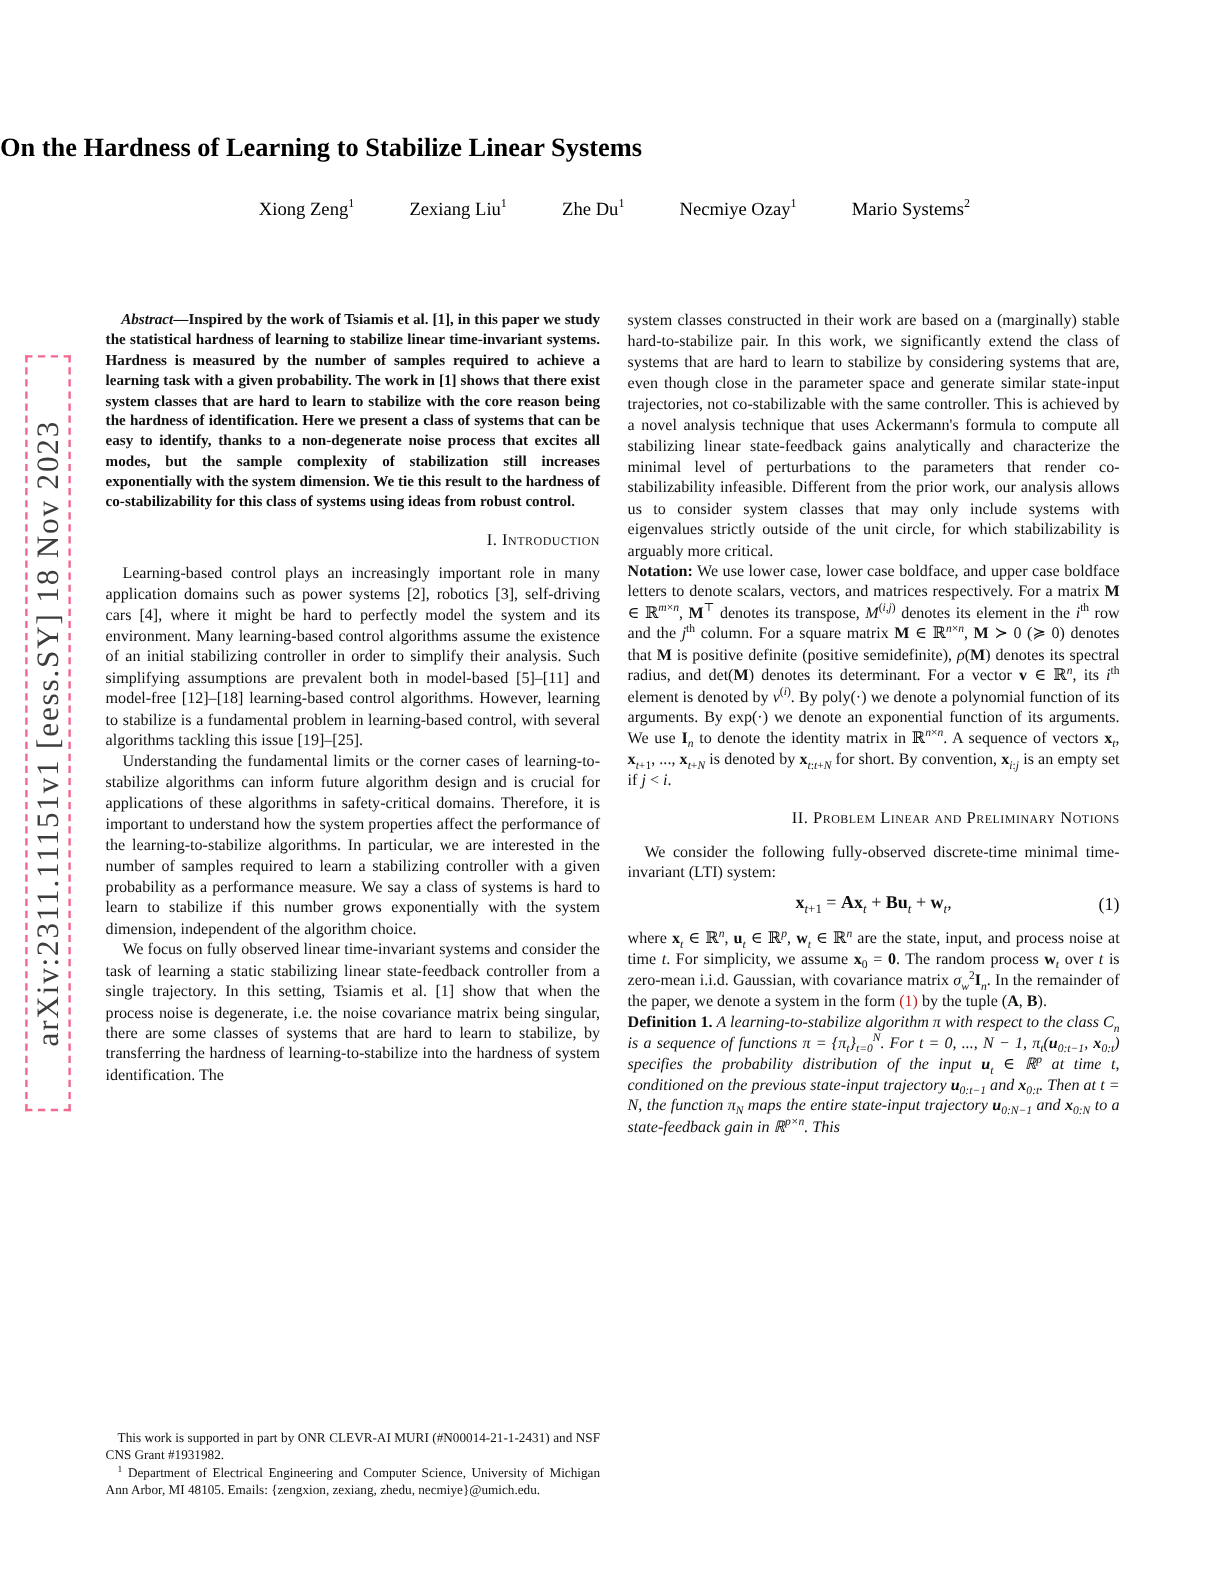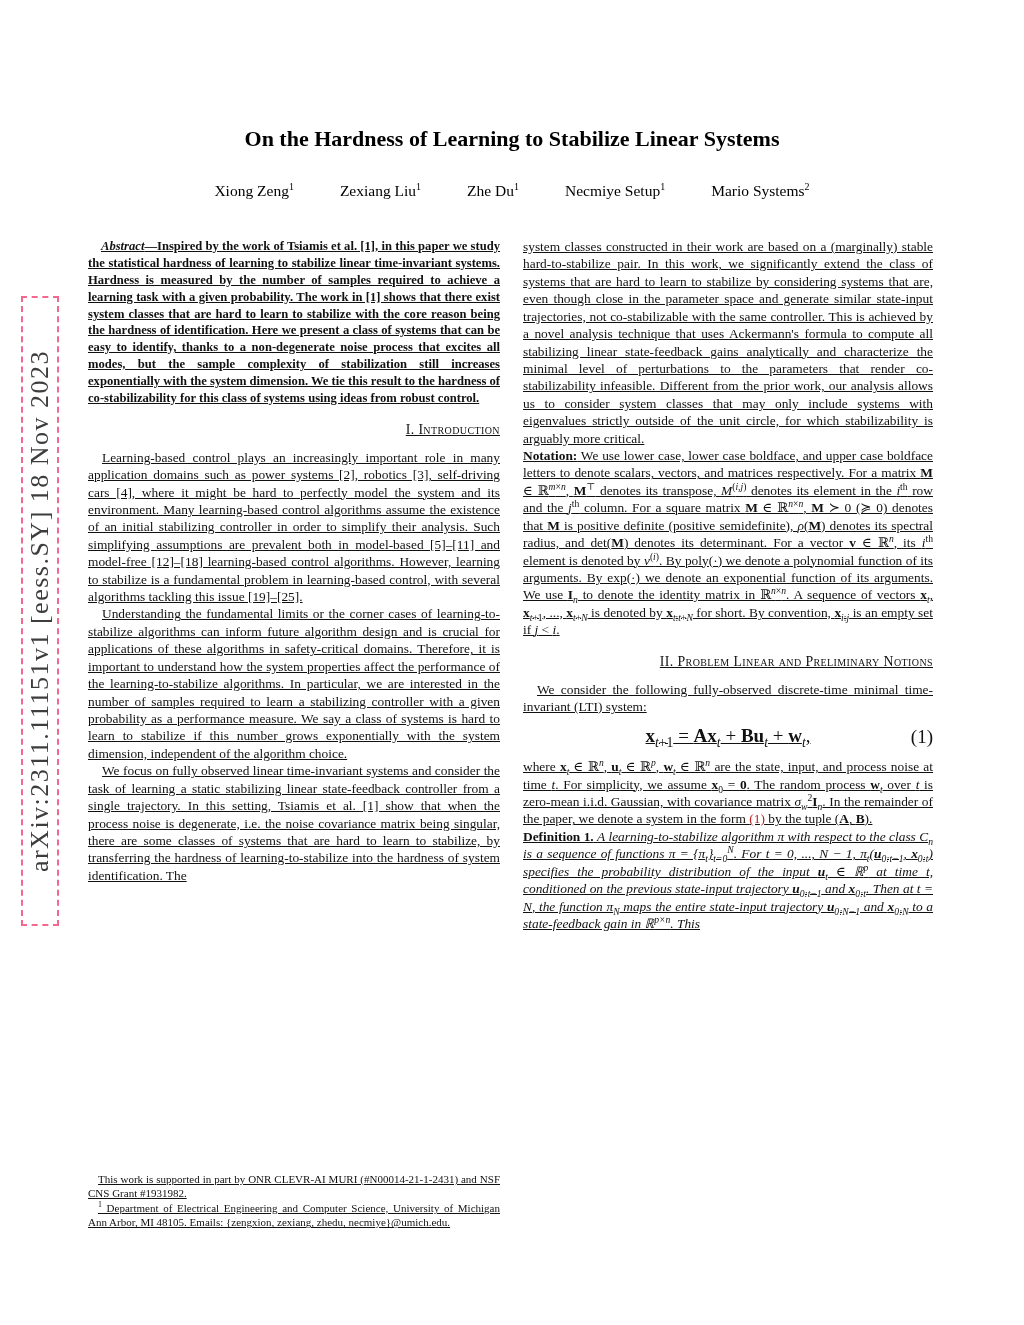--- a/index.html
+++ b/index.html
@@ -18,54 +18,54 @@
   }
   .arxiv-text {
     position:absolute; left:-270px; top:596px; width:620px; height:30px;
     line-height:30px; text-align:center; white-space:nowrap;
     transform:rotate(-90deg); transform-origin:center;
     font-size:26px; letter-spacing:1.5px; color:#3d3d3d;
   }
 
   
   h1.title {
-    padding-top:110px; text-align:center;
-    font-size:22px; font-weight:bold; color:#000;margin-top:16px;
+    padding-top:110px; text-align:left;
+    font-size:22px; font-weight:bold; color:#000;
   }
   .authors {
     margin-top:30px; display:flex; justify-content:center; gap:46px;
     font-size:15.5px; color:#000;
   }
   .authors sup { font-size:10px; line-height:0; }
 
   
   .col {
-    position:absolute; top:238px; text-align:justify;
-    font-size:13.4px; line-height:1.3; color:#111;text-decoration:underline;
+    position:absolute; top:258px; text-align:justify;
+    font-size:13.4px; line-height:1.3; color:#111;
   }
   .col p { margin:0; }
   .col-left { left:88px; width:412px; height:992px; display:flex; flex-direction:column; }
   .col-right { left:523px; width:410px; }
 
   .abstract { font-weight:bold; font-size:12.6px; line-height:1.34; text-indent:13px; }
 
   h2.sec {
     font-size:13.8px; font-weight:400; font-variant:small-caps;
     text-align:right; letter-spacing:0.4px; margin:14px 0 10px;
   }
   p.indent { text-indent:14px; }
   .notation b { font-weight:bold; }
 
   sup, sub { line-height:0; font-size:0.72em; }
 
   .footnotes { margin-top:auto; font-size:11px; line-height:1.32; }
   .footnotes p { text-indent:10px; text-align:justify; }
 
   .equation {
-    position:relative; margin:9px 0 9px; text-align:center; font-size:19px;
+    position:relative; margin:9px 0 9px; text-align:center; font-size:15px;
   }
   .eq-tag { position:absolute; right:0; top:1px; }
 
   .eqref { color:#bf1f1f; }
 
   .definition { margin-top:5px; }
 </style>
 </head>
 <body>
 
@@ -73,21 +73,21 @@
 
   <div class="arxiv-box"></div>
   <div class="arxiv-text">arXiv:2311.11151v1 [eess.SY] 18 Nov 2023</div>
 
   <h1 class="title">On the Hardness of Learning to Stabilize Linear Systems</h1>
 
   <div class="authors">
     <span class="author"><span>Xiong Zeng</span><sup>1</sup></span>
     <span class="author"><span>Zexiang Liu</span><sup>1</sup></span>
     <span class="author"><span>Zhe Du</span><sup>1</sup></span>
-    <span class="author"><span>Necmiye Setup</span><sup>1</sup></span>
+    <span class="author"><span>Necmiye Ozay</span><sup>1</sup></span>
     <span class="author"><span>Mario Systems</span><sup>2</sup></span>
   </div>
 
   <div class="col col-left">
     <p class="abstract"><i>Abstract</i>—Inspired by the work of Tsiamis et al. [1], in this paper we study the statistical hardness of learning to stabilize linear time-invariant systems. Hardness is measured by the number of samples required to achieve a learning task with a given probability. The work in [1] shows that there exist system classes that are hard to learn to stabilize with the core reason being the hardness of identification. Here we present a class of systems that can be easy to identify, thanks to a non-degenerate noise process that excites all modes, but the sample complexity of stabilization still increases exponentially with the system dimension. We tie this result to the hardness of co-stabilizability for this class of systems using ideas from robust control.</p>
 
     <h2 class="sec">I. Introduction</h2>
 
     <p class="indent">Learning-based control plays an increasingly important role in many application domains such as power systems [2], robotics [3], self-driving cars [4], where it might be hard to perfectly model the system and its environment. Many learning-based control algorithms assume the existence of an initial stabilizing controller in order to simplify their analysis. Such simplifying assumptions are prevalent both in model-based [5]–[11] and model-free [12]–[18] learning-based control algorithms. However, learning to stabilize is a fundamental problem in learning-based control, with several algorithms tackling this issue [19]–[25].</p>
     <p class="indent">Understanding the fundamental limits or the corner cases of learning-to-stabilize algorithms can inform future algorithm design and is crucial for applications of these algorithms in safety-critical domains. Therefore, it is important to understand how the system properties affect the performance of the learning-to-stabilize algorithms. In particular, we are interested in the number of samples required to learn a stabilizing controller with a given probability as a performance measure. We say a class of systems is hard to learn to stabilize if this number grows exponentially with the system dimension, independent of the algorithm choice.</p>

